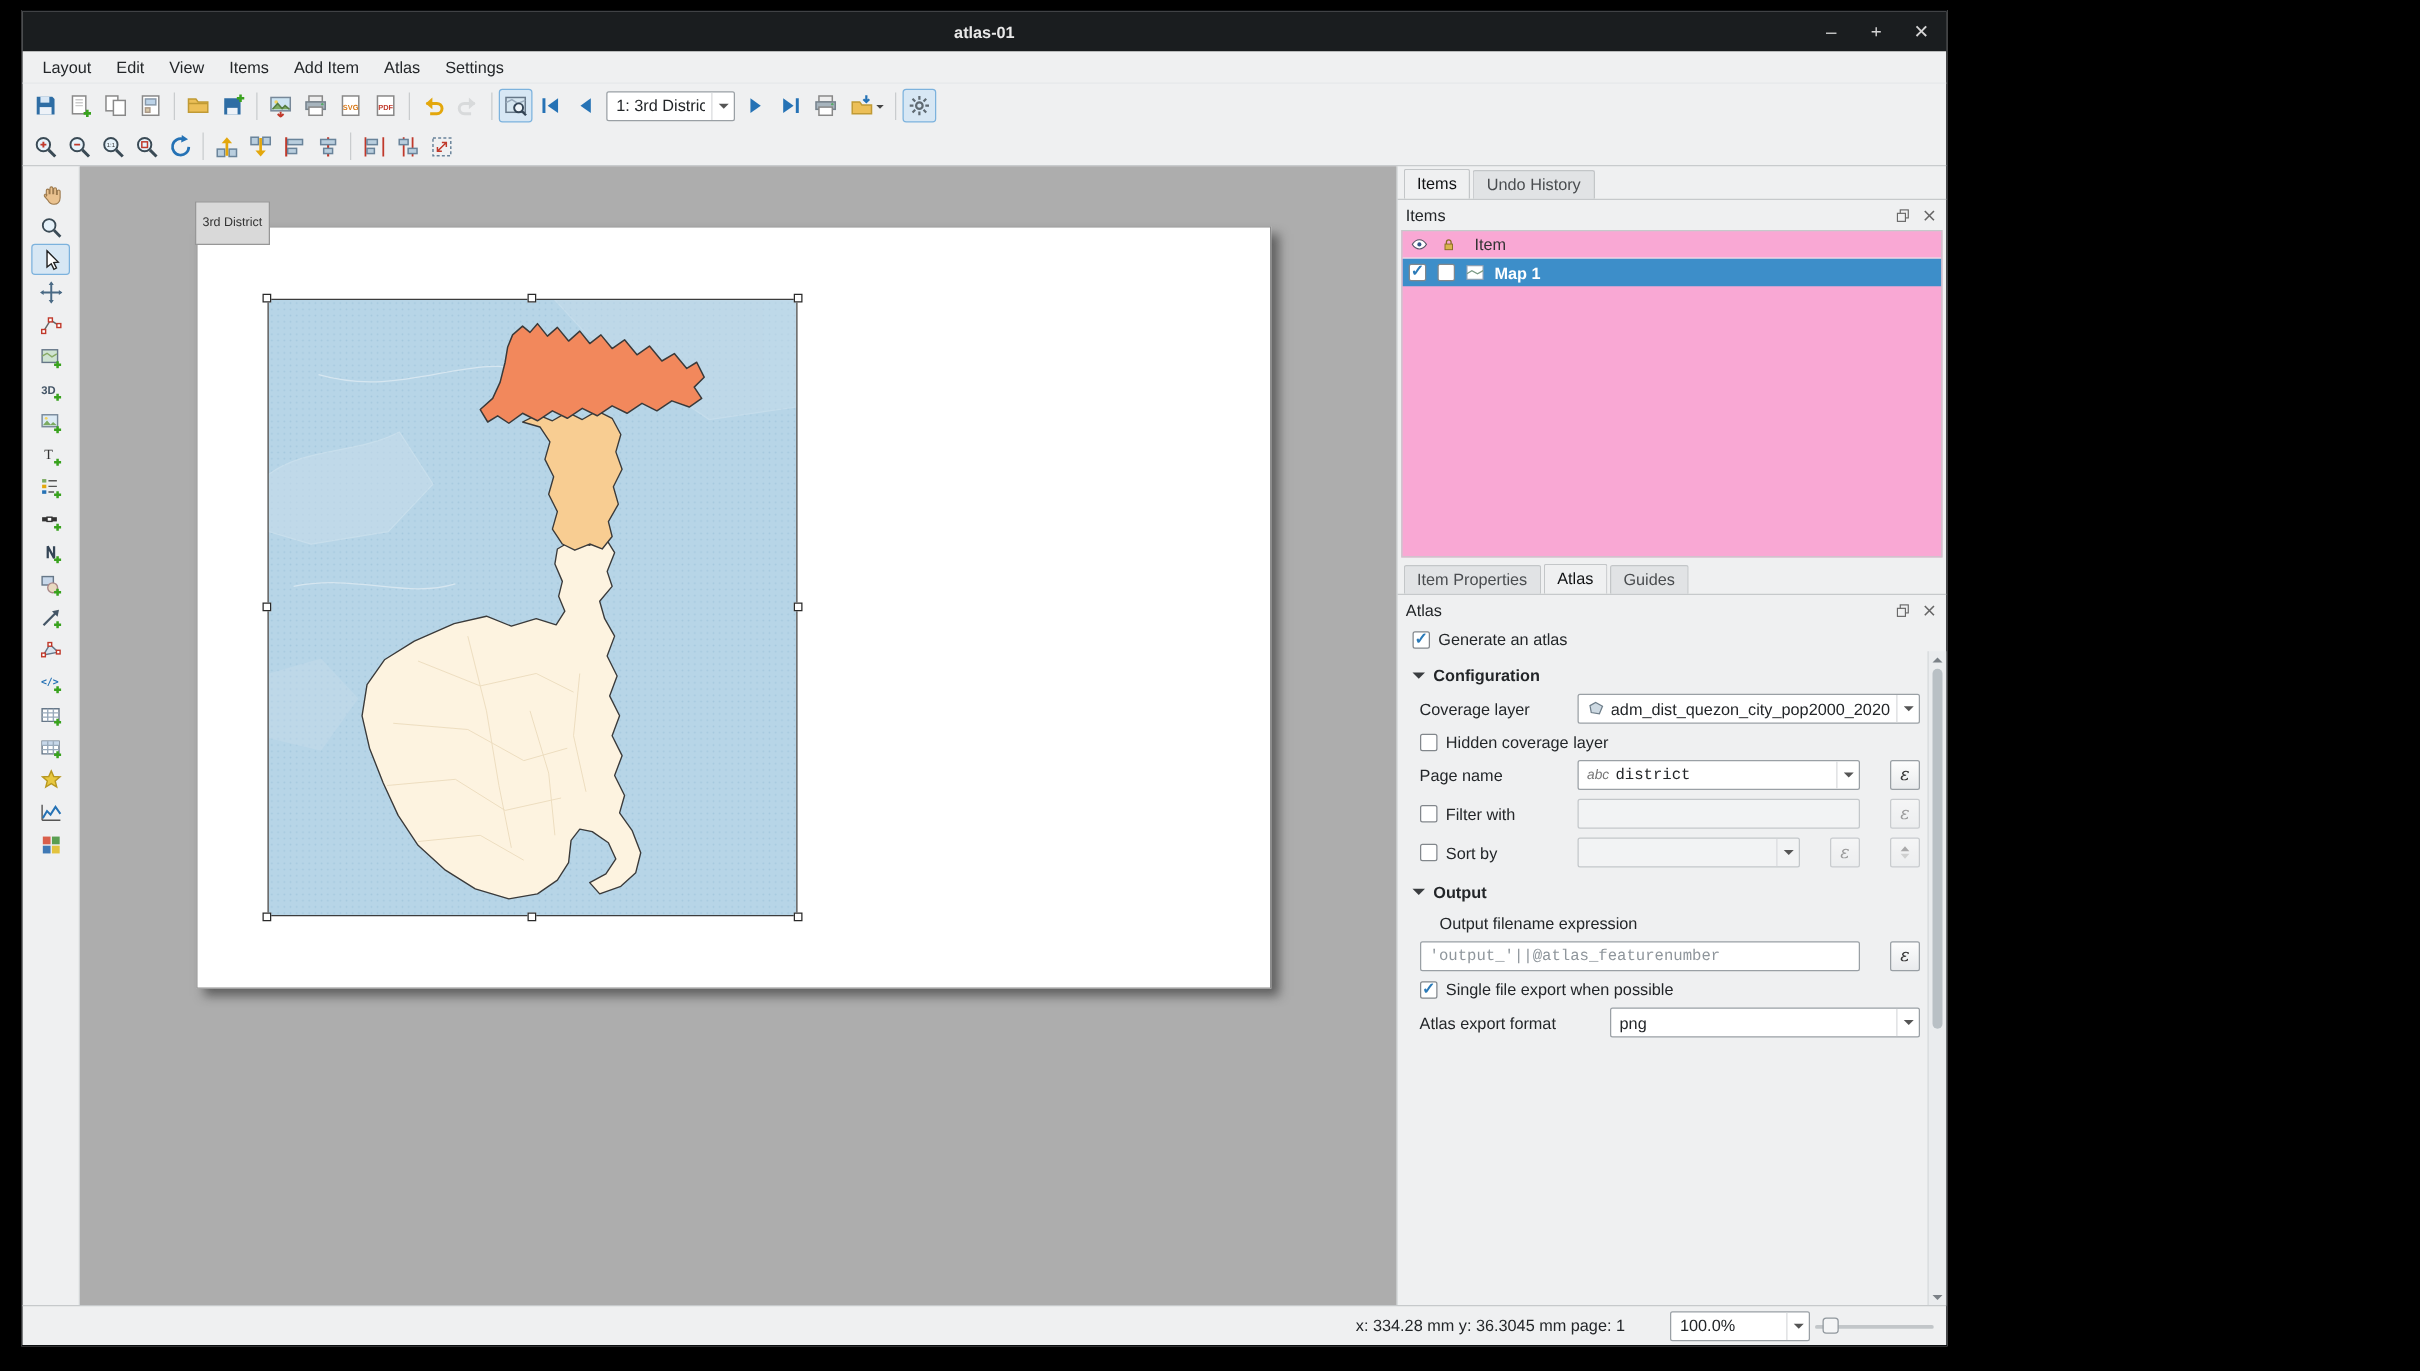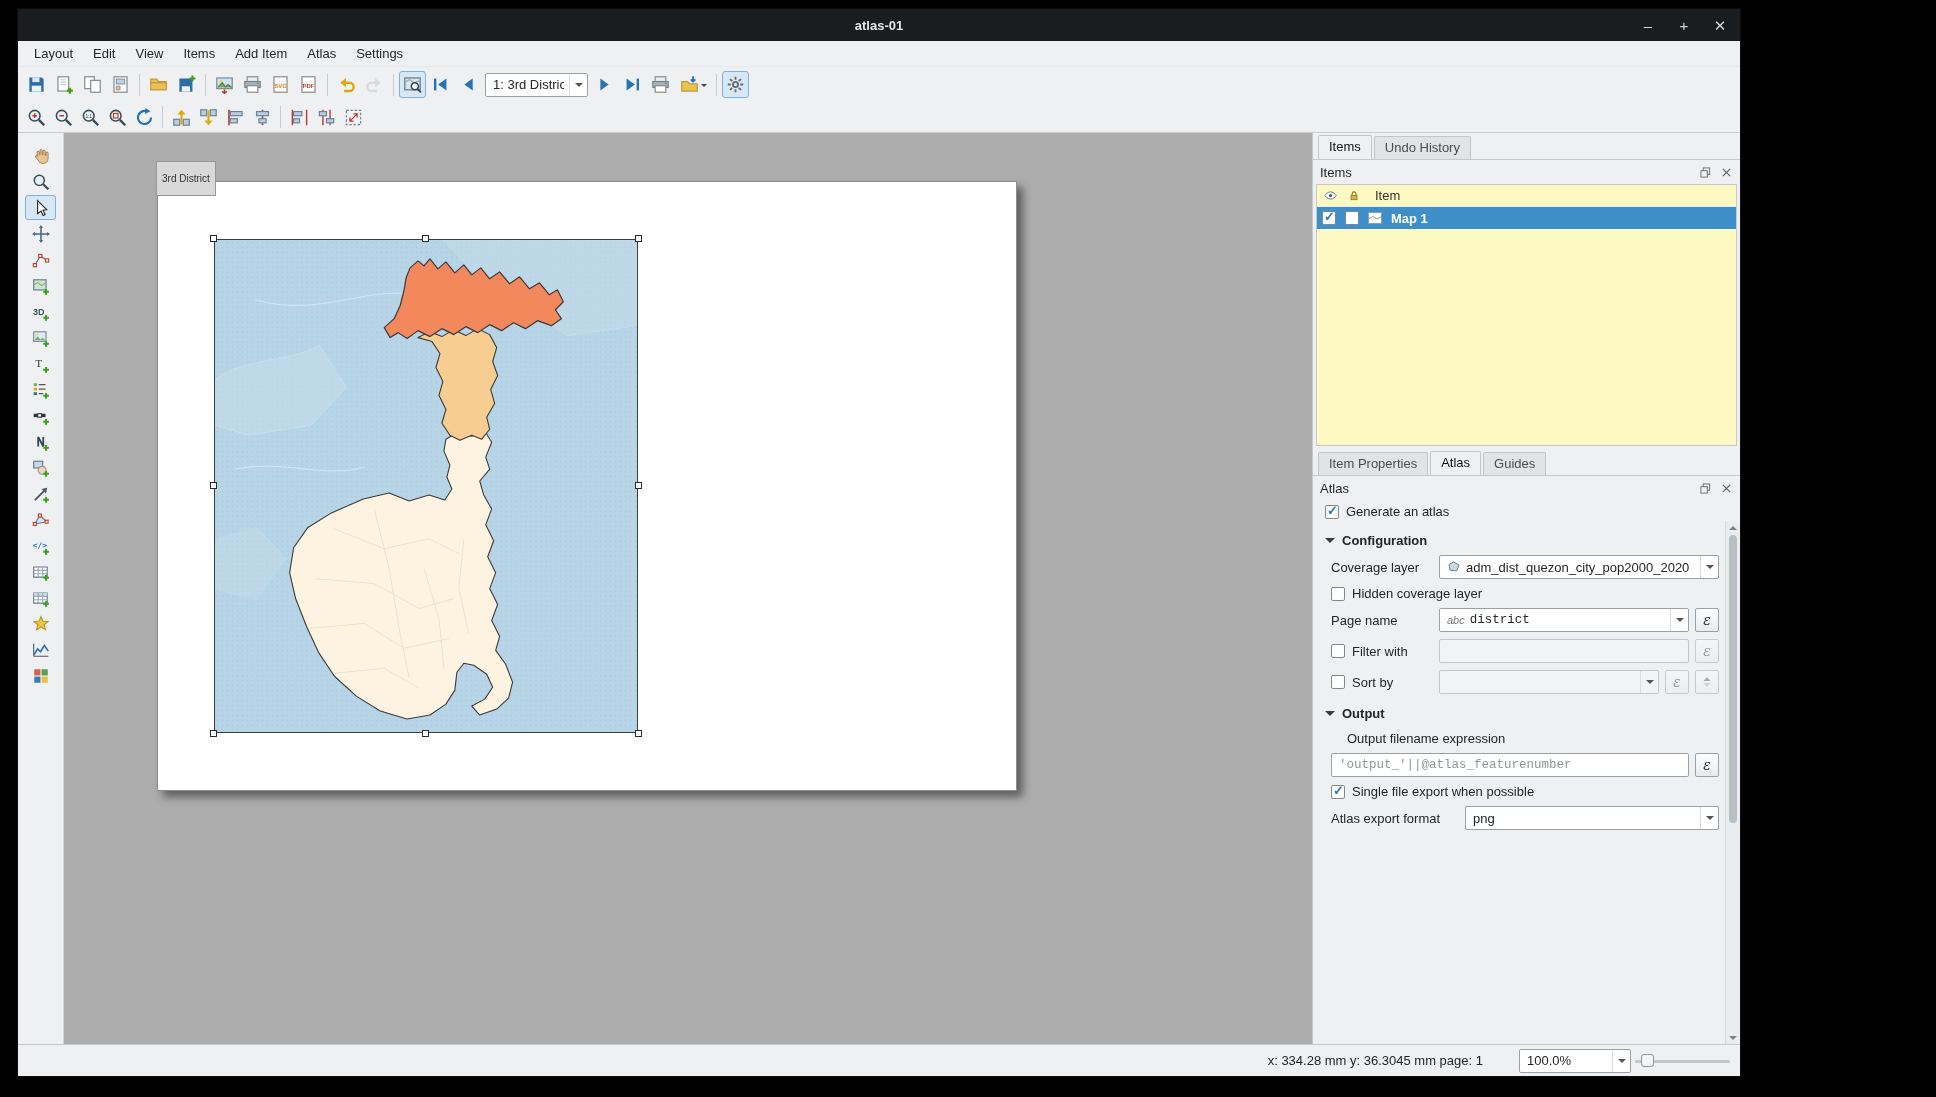--- a/index.html
+++ b/index.html
@@ -1,18 +1,18 @@
 <!DOCTYPE html>
 <html><head>
 <meta charset="utf-8">
 <style>
   html,body{margin:0;padding:0;width:1936px;height:1097px;overflow:hidden;background:#000;
     font-family:"Liberation Sans",sans-serif;font-size:13px;color:#232629;}
   *{box-sizing:border-box;}
-  .window{position:absolute;left:17px;top:8px;width:1724px;height:1069px;background:#eff0f1;
+  .window{position:absolute;left:17px;top:8px;width:1541px;height:1069px;background:#eff0f1;
     display:flex;flex-direction:column;border:1px solid #0c0e10;}
   
   .titlebar{flex:0 0 32px;background:#1a1d1f;position:relative;display:flex;align-items:center;justify-content:center;}
   .titlebar .title{color:#e8e8e8;font-weight:bold;}
   .win-controls{position:absolute;right:12px;top:0;height:100%;display:flex;align-items:center;gap:20px;}
   .win-btn{color:#d5d5d5;font-size:15px;line-height:1;width:16px;text-align:center;}
   
   .menubar{flex:0 0 25px;display:flex;align-items:center;padding:0 8px;gap:4px;}
   .menu-item{padding:2px 8px;border-radius:2px;}
   
@@ -71,34 +71,34 @@
   .tab{padding:3px 10px 4px;border:1px solid #c3c6c8;border-bottom:none;background:#e1e3e5;
     border-radius:2px 2px 0 0;color:#4a4d50;}
   .tab.active{background:#eff0f1;color:#101214;padding-bottom:5px;}
   .dock{display:flex;flex-direction:column;min-height:0;}
   .items-dock{flex:0 0 290px;border-top:1px solid #c6c9cb;}
   .atlas-dock{flex:1;border-top:1px solid #c6c9cb;}
   .dock-title{flex:0 0 24px;display:flex;align-items:center;padding:0 7px;}
   .dock-title .t{flex:1;}
   .dock-btns{display:flex;gap:7px;align-items:center;}
   .dock-btn{width:14px;height:14px;display:flex;align-items:center;justify-content:center;}
-  .items-tree{flex:1;background:#fef9c3;border:1px solid #c6c9cb;margin:0 3px 3px;overflow:hidden;}
+  .items-tree{flex:1;background:#f9a8d4;border:1px solid #c6c9cb;margin:0 3px 3px;overflow:hidden;}
   .tree-header{height:22px;display:flex;align-items:center;padding-left:7px;gap:11px;border-bottom:1px solid #e8eaec;color:#333;}
   .tree-row{height:22px;display:flex;align-items:center;gap:9px;padding-left:5px;}
   .tree-row.selected{background:#3d8ec9;color:#fff;font-weight:bold;}
   .cb{width:14px;height:14px;background:#fff;border:1px solid #82878c;border-radius:2px;position:relative;flex:none;}
   .cb.on::after{content:"✓";position:absolute;left:1px;top:-3px;font-size:13px;font-weight:bold;color:#2a7ab8;}
   .cb-wrap{display:flex;align-items:center;gap:7px;}
   
   .atlas-body{flex:1;display:flex;min-height:0;}
   .atlas-content{flex:1;min-width:0;padding:0 6px 0 10px;overflow:hidden;}
   .generate-row{display:flex;align-items:flex-end;gap:7px;padding:4px 12px 2px 12px;}
   .group-head{display:flex;align-items:center;gap:7px;font-weight:bold;margin:12px 0 6px 2px;}
   .tri{width:0;height:0;border:5px solid transparent;border-top-color:#3a3d40;margin-top:5px;}
-  .form-row{display:flex;align-items:center;gap:6px;margin:7px 0 7px 8px;}
+  .form-row{display:flex;align-items:center;gap:24px;margin:7px 0 7px 8px;}
   .form-label{flex:0 0 102px;}
   .w128{flex-basis:128px;}
   .out-label{margin:10px 0 4px 24px;}
   .abc{font-size:11px;color:#777;font-style:italic;margin-right:5px;flex:none;}
   .layer-ic{display:flex;margin-right:5px;flex:none;}
   
   .vscroll{flex:0 0 15px;background:#eaecee;border-left:1px solid #d6d9db;display:flex;flex-direction:column;}
   .sb-btn{flex:0 0 13px;display:flex;align-items:center;justify-content:center;}
   .sb-btn.up::after{content:"";border:4px solid transparent;border-bottom-color:#7b8187;margin-bottom:4px;}
   .sb-btn.down::after{content:"";border:4px solid transparent;border-top-color:#7b8187;margin-top:4px;}

